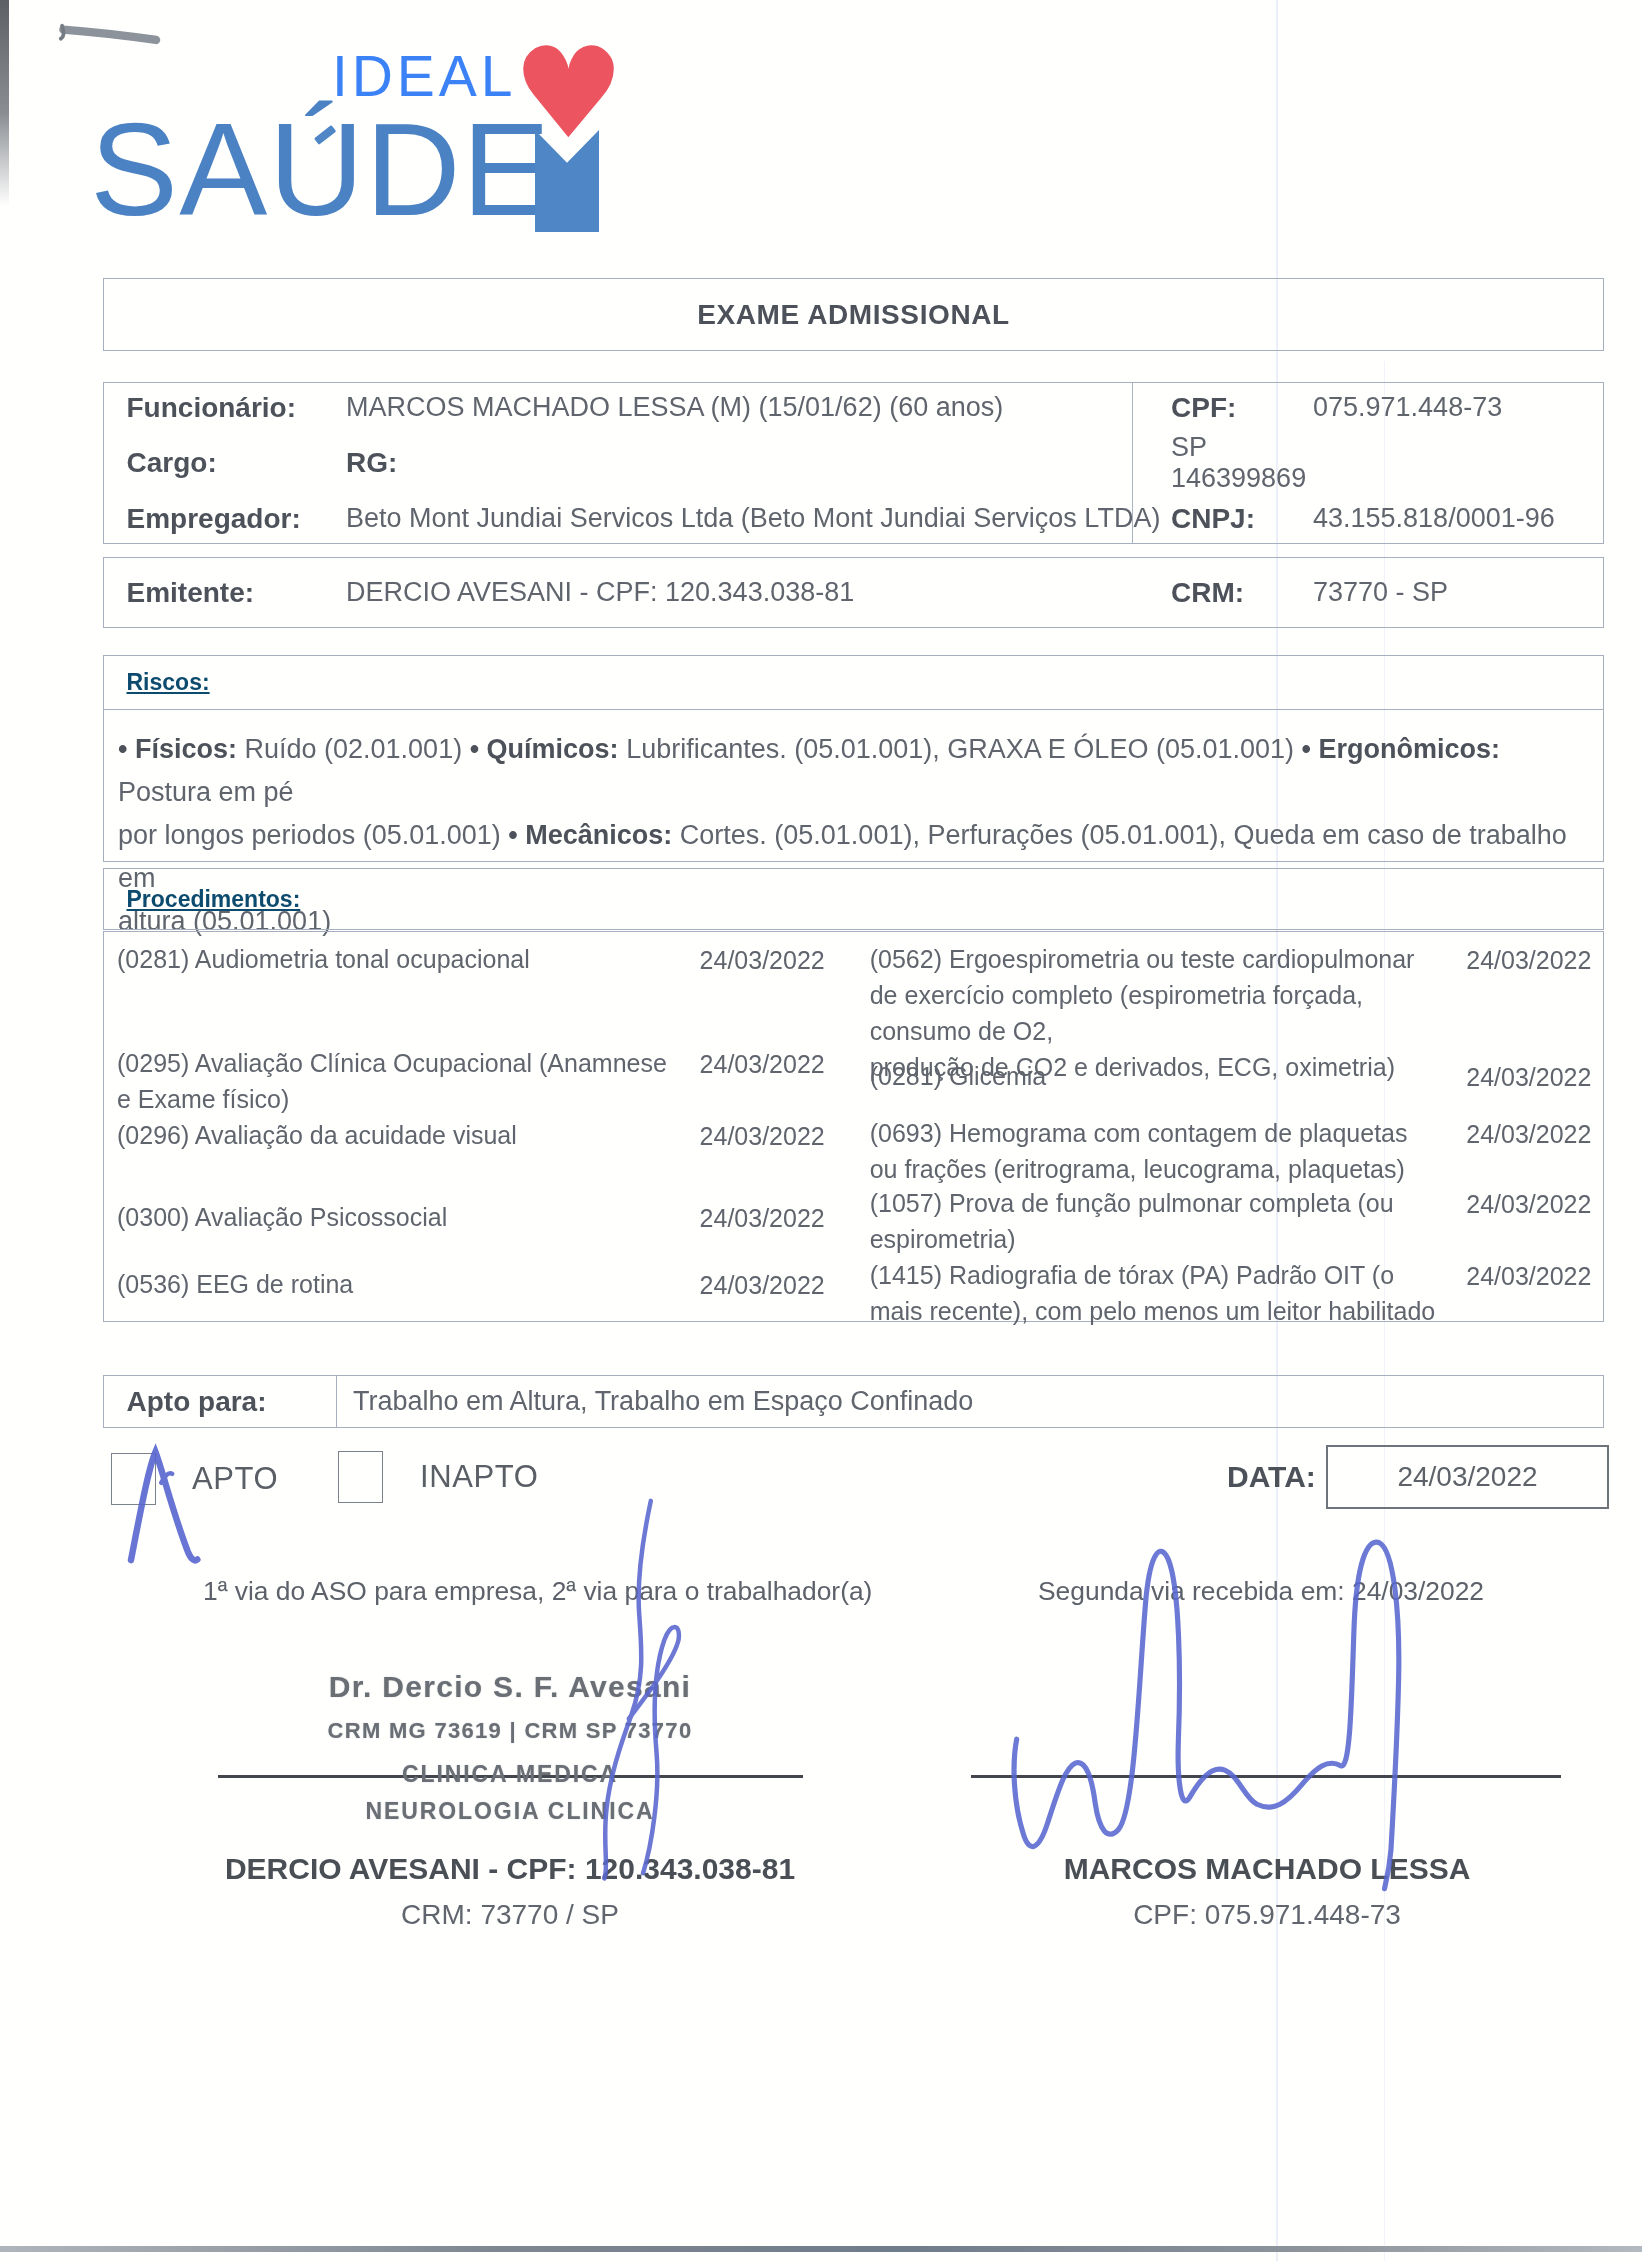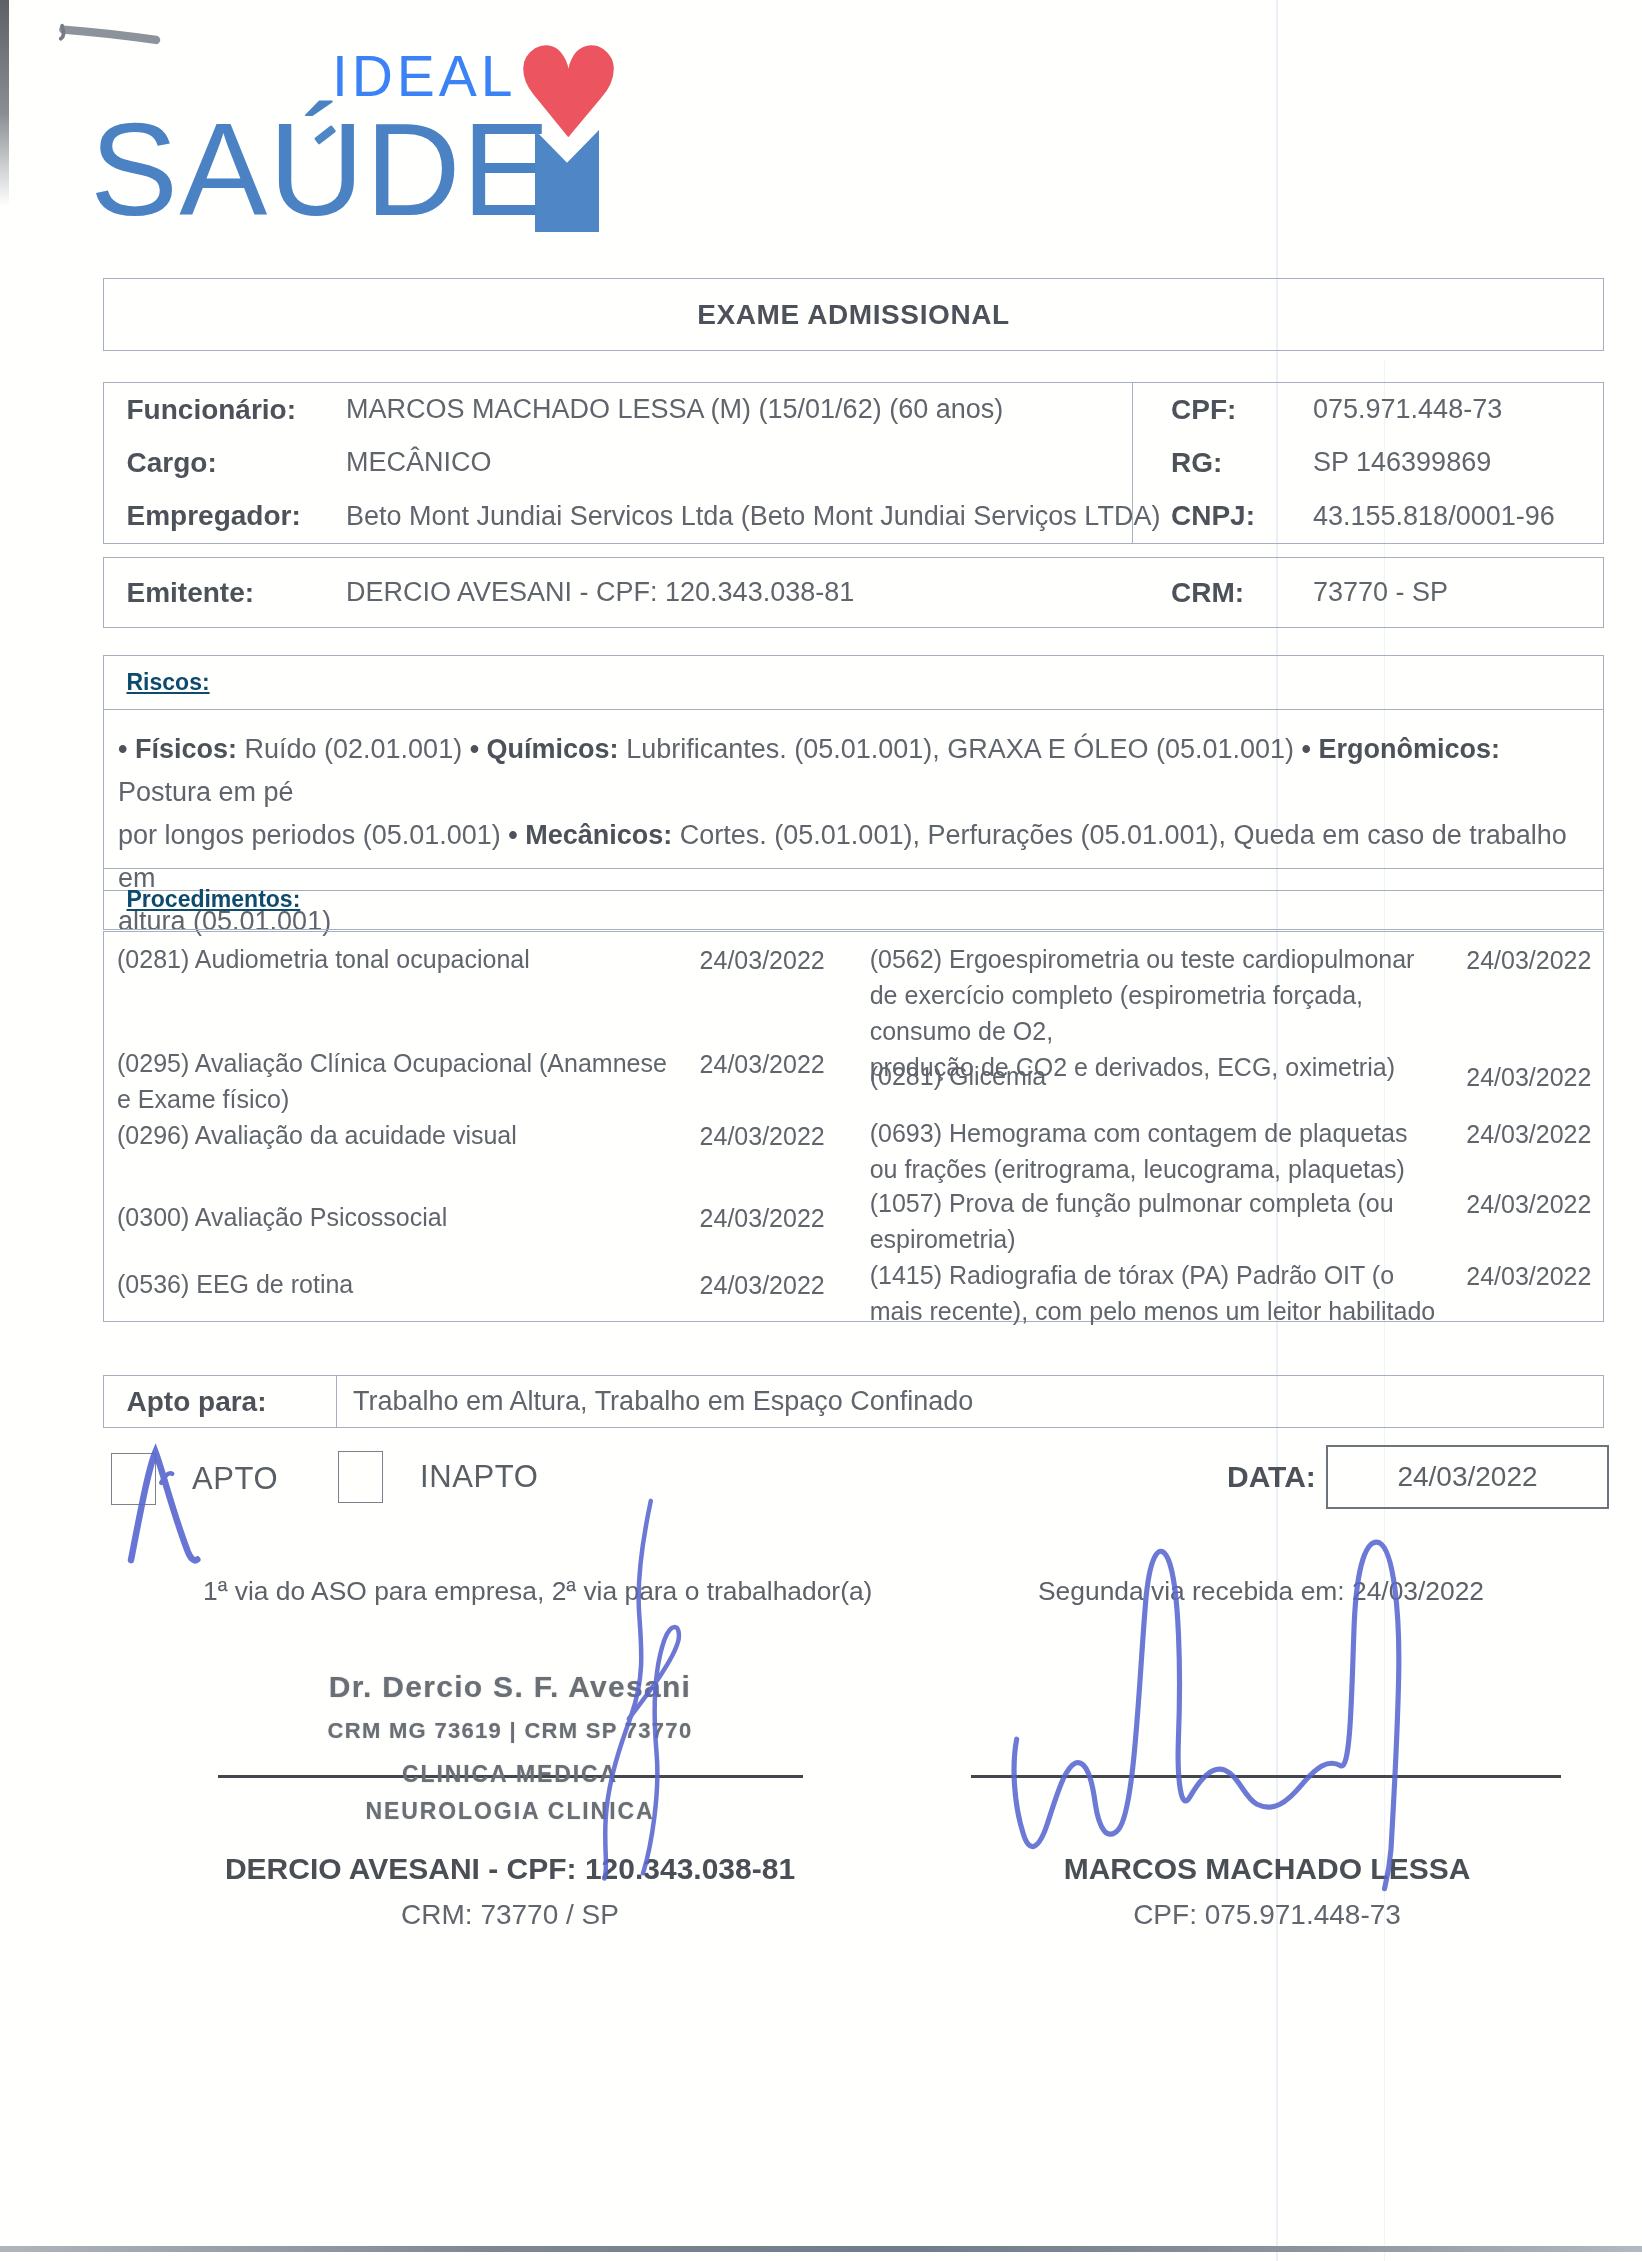--- a/index.html
+++ b/index.html
@@ -32,21 +32,21 @@
   
   #emp-box{top:382px;height:162px;display:grid;grid-template-rows:1fr 1fr 1fr;align-items:center;}
   .emp-row{display:grid;grid-template-columns:242px 825px 142px auto;align-items:center;}
   .f-label{font-size:28px;font-weight:700;color:#4d525a;padding-left:22.5px;}
   .f-value{font-size:27px;color:#60656d;}
   .emp-divider{position:absolute;left:1028px;top:0;bottom:0;width:1.3px;background:#aab3c2;}
   #emit-box{top:557px;height:71px;display:flex;align-items:center;}
   #emit-box .emp-row{width:100%;}
   
   #riscos-head{top:655px;height:55px;}
-  #riscos-body{top:709px;height:182px;padding:18px 13px 0 14px;}
+  #riscos-body{top:709px;height:153px;padding:18px 13px 0 14px;}
   .risk-text{font-size:27px;line-height:43px;color:#60656d;white-space:pre-line;}
   .risk-text b{color:#4d525a;}
   
   #proc-head{top:868px;height:62px;}
   #proc-body{top:931px;height:391px;padding:9px 11.6px 0 13px;display:flex;column-gap:45px;}
   .pcol{display:flex;flex-direction:column;}
   .pcol-l{width:709px;}
   .pcol-r{width:723px;}
   .proc{font-size:25px;line-height:36px;color:#60656d;}
   .proc-date{float:right;margin-left:9px;margin-top:1.3px;}
@@ -119,21 +119,20 @@
   <div class="box" id="emp-box">
     <div class="emp-divider"></div>
     <div class="emp-row">
       <span class="f-label">Funcionário:</span>
       <span class="f-value">MARCOS MACHADO LESSA (M) (15/01/62) (60 anos)</span>
       <span class="f-label" style="padding-left:0">CPF:</span>
       <span class="f-value">075.971.448-73</span>
     </div>
     <div class="emp-row">
       <span class="f-label">Cargo:</span>
-      <span class="f-value">MECÂNICO</span>
       <span class="f-label" style="padding-left:0">RG:</span>
       <span class="f-value">SP 146399869</span>
     </div>
     <div class="emp-row">
       <span class="f-label">Empregador:</span>
       <span class="f-value">Beto Mont Jundiai Servicos Ltda (Beto Mont Jundiai Serviços LTDA)</span>
       <span class="f-label" style="padding-left:0">CNPJ:</span>
       <span class="f-value">43.155.818/0001-96</span>
     </div>
   </div>

